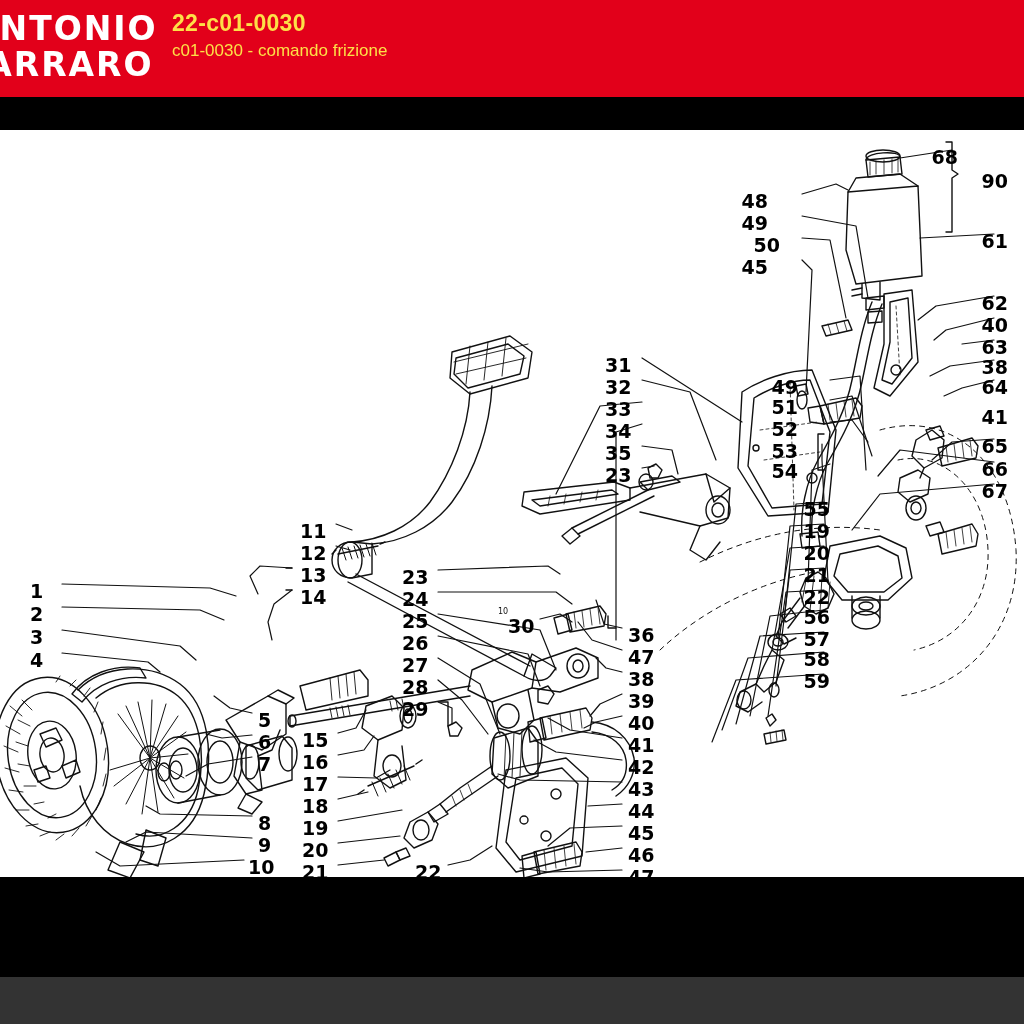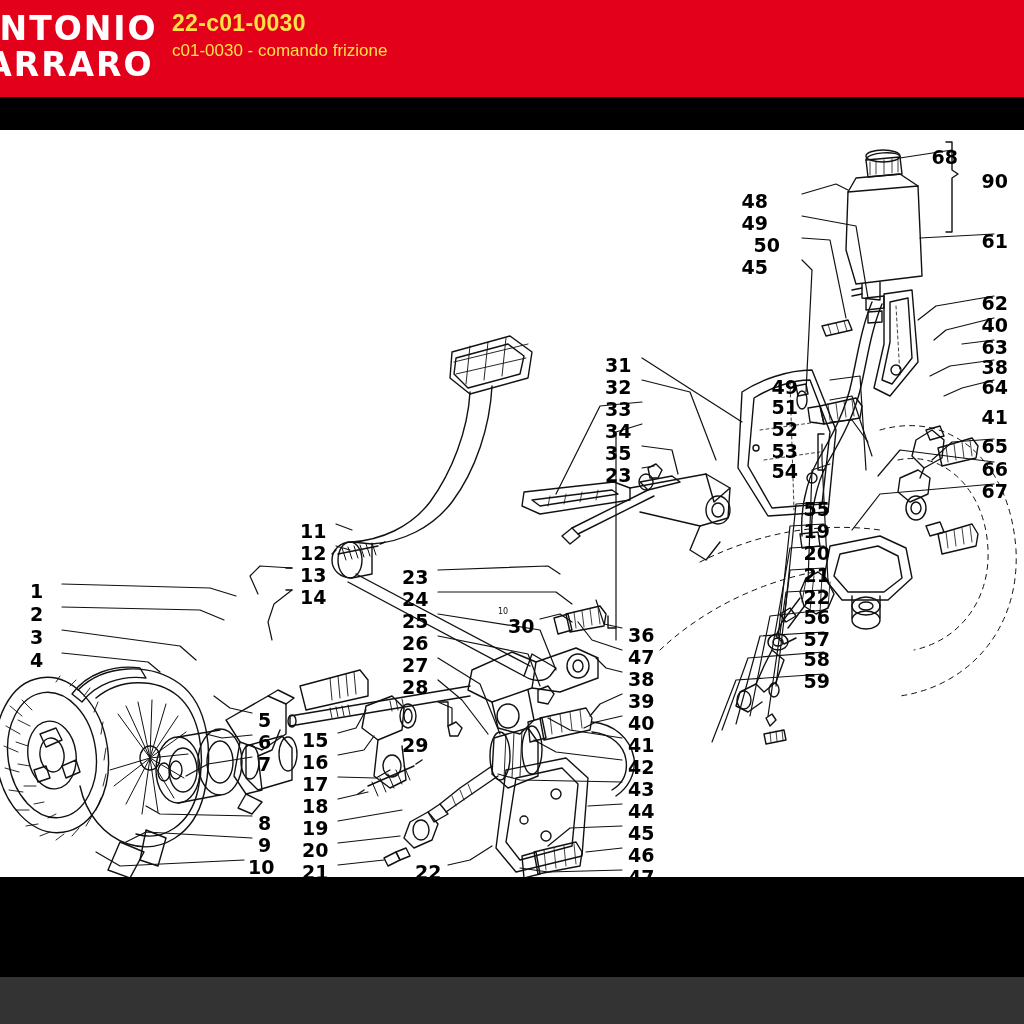--- a/index.html
+++ b/index.html
@@ -520,21 +520,21 @@
         <div class="lbl" style="left: 302px; top: 667px;">18</div>
         <div class="lbl" style="left: 302px; top: 689px;">19</div>
         <div class="lbl" style="left: 302px; top: 711px;">20</div>
         <div class="lbl" style="left: 302px; top: 733px;">21</div>
         <div class="lbl" style="left: 402px; top: 438px;">23</div>
         <div class="lbl" style="left: 402px; top: 460px;">24</div>
         <div class="lbl" style="left: 402px; top: 482px;">25</div>
         <div class="lbl" style="left: 402px; top: 504px;">26</div>
         <div class="lbl" style="left: 402px; top: 526px;">27</div>
         <div class="lbl" style="left: 402px; top: 548px;">28</div>
-        <div class="lbl" style="left: 402px; top: 570px; margin-top: 36px;">29</div>
+        <div class="lbl" style="left: 402px; top: 570px;">29</div>
         <div class="lbl" style="left: 415px; top: 733px;">22</div>
         <div class="lbl" style="left: 508px; top: 487px;">30</div>
         <div class="lbl" style="left: 605px; top: 226px;">31</div>
         <div class="lbl" style="left: 605px; top: 248px;">32</div>
         <div class="lbl" style="left: 605px; top: 270px;">33</div>
         <div class="lbl" style="left: 605px; top: 292px;">34</div>
         <div class="lbl" style="left: 605px; top: 314px;">35</div>
         <div class="lbl" style="left: 605px; top: 336px;">23</div>
         <div class="lbl" style="left: 628px; top: 496px;">36</div>
         <div class="lbl" style="left: 628px; top: 518px;">47</div>

